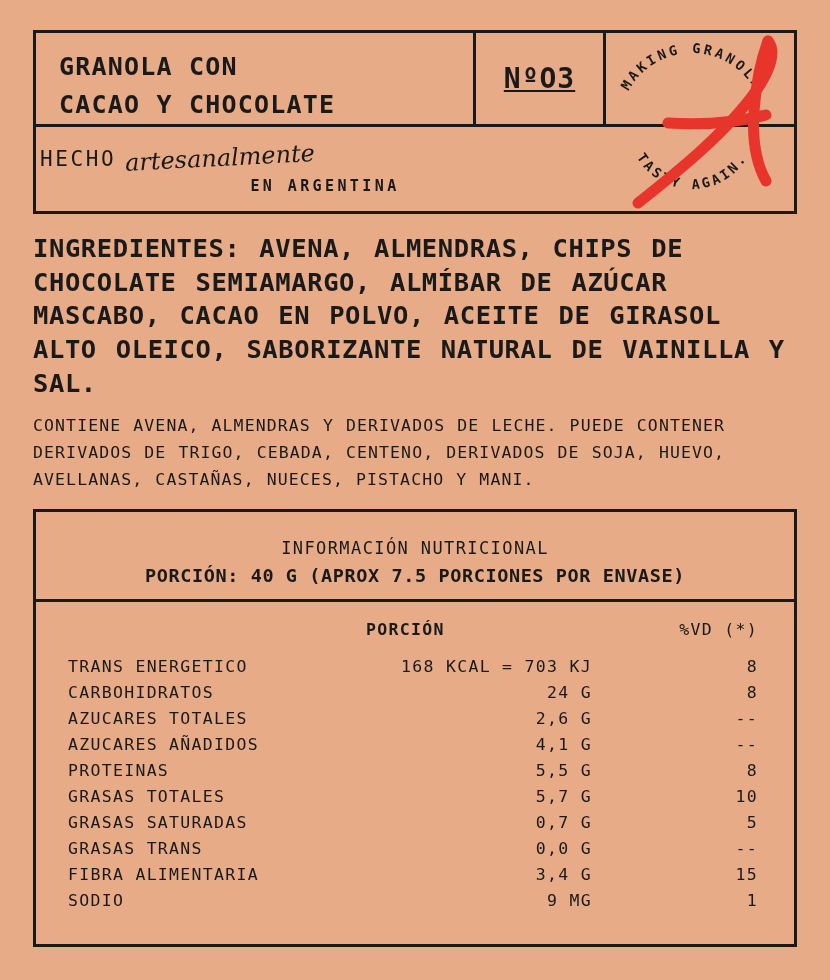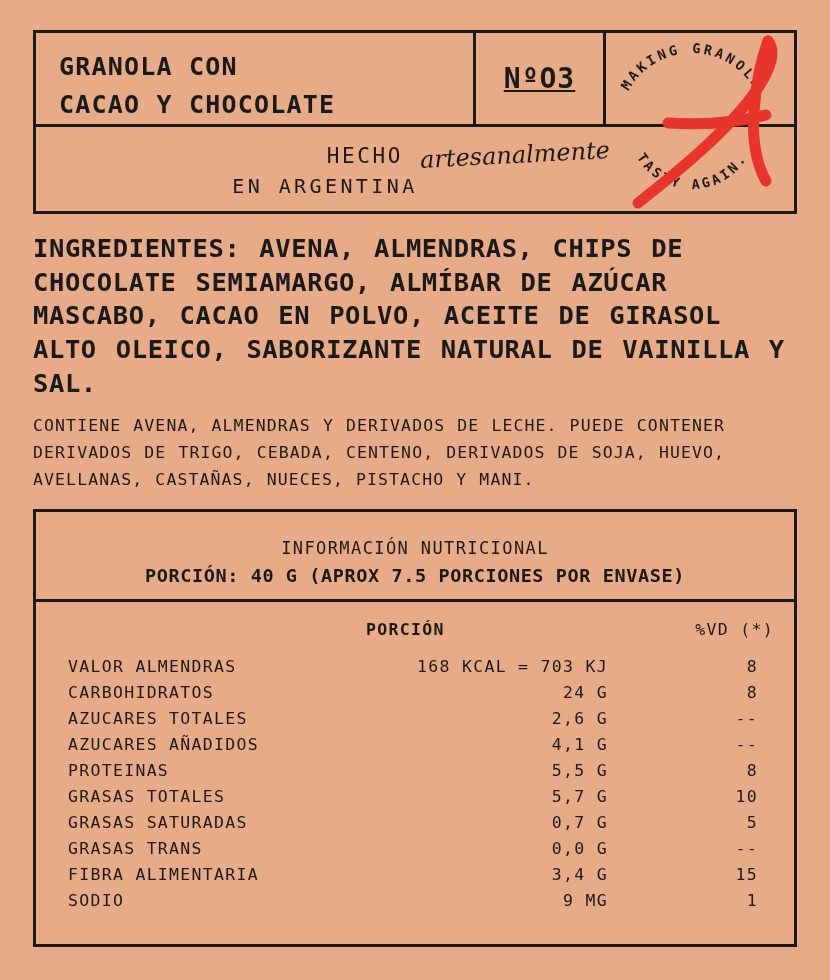--- a/index.html
+++ b/index.html
@@ -76,35 +76,36 @@
   .hecho-wrap {
     width: 570px;
     text-align: center;
     padding-left: 4px;
   }
   .hecho-line1 {
     font-size: 21px;
     letter-spacing: 2.6px;
     display: flex;
     align-items: baseline;
-    justify-content: flex-end;
-    gap: 17px;
+    justify-content: flex-start;
+    gap: 9px;
   }
   .script {
     font-family: "DejaVu Serif", serif;
     font-style: italic;
     font-size: 24px;
     letter-spacing: 0px;
     transform: rotate(-3deg);
     display: inline-block;
   }
   .hecho-line2 {
-    font-size: 20px;
+    font-size: 15px;
     letter-spacing: 3.4px;
     margin-top: 5px;
+    font-weight: bold;
   }
 
   
   .stamp-svg {
     position: absolute;
     top: -8px;
     left: -16px;
   }
   .stamp-text {
     font-family: "DejaVu Sans Mono", monospace;
@@ -173,21 +174,21 @@
     padding: 18px 0 14px 0;
   }
   table.nut th.c-name { width: 330px; }
   table.nut th.c-val {
     text-align: left;
     padding-right: 16px;
     font-weight: bold;
   }
   table.nut th.c-vd {
     text-align: right;
-    padding-right: 20px;
+    padding-right: 36px;
     width: 150px;
     margin-top: 28px;
   }
   table.nut td {
     padding: 3.5px 0;
   }
   table.nut td.c-name {
     padding-left: 32px;
   }
   table.nut td.c-val {
@@ -264,21 +265,21 @@
     <table class="nut">
       <thead>
         <tr>
           <th class="c-name"></th>
           <th class="c-val">PORCIÓN</th>
           <th class="c-vd">%VD (*)</th>
         </tr>
       </thead>
       <tbody>
         <tr>
-          <td class="c-name">VALOR ALMENDRAS</td>
+          <td class="c-name">TRANS ENERGETICO</td>
           <td class="c-val">168 KCAL = 703 KJ</td>
           <td class="c-vd">8</td>
         </tr>
         <tr>
           <td class="c-name">CARBOHIDRATOS</td>
           <td class="c-val">24 G</td>
           <td class="c-vd">8</td>
         </tr>
         <tr>
           <td class="c-name">AZUCARES TOTALES</td>

